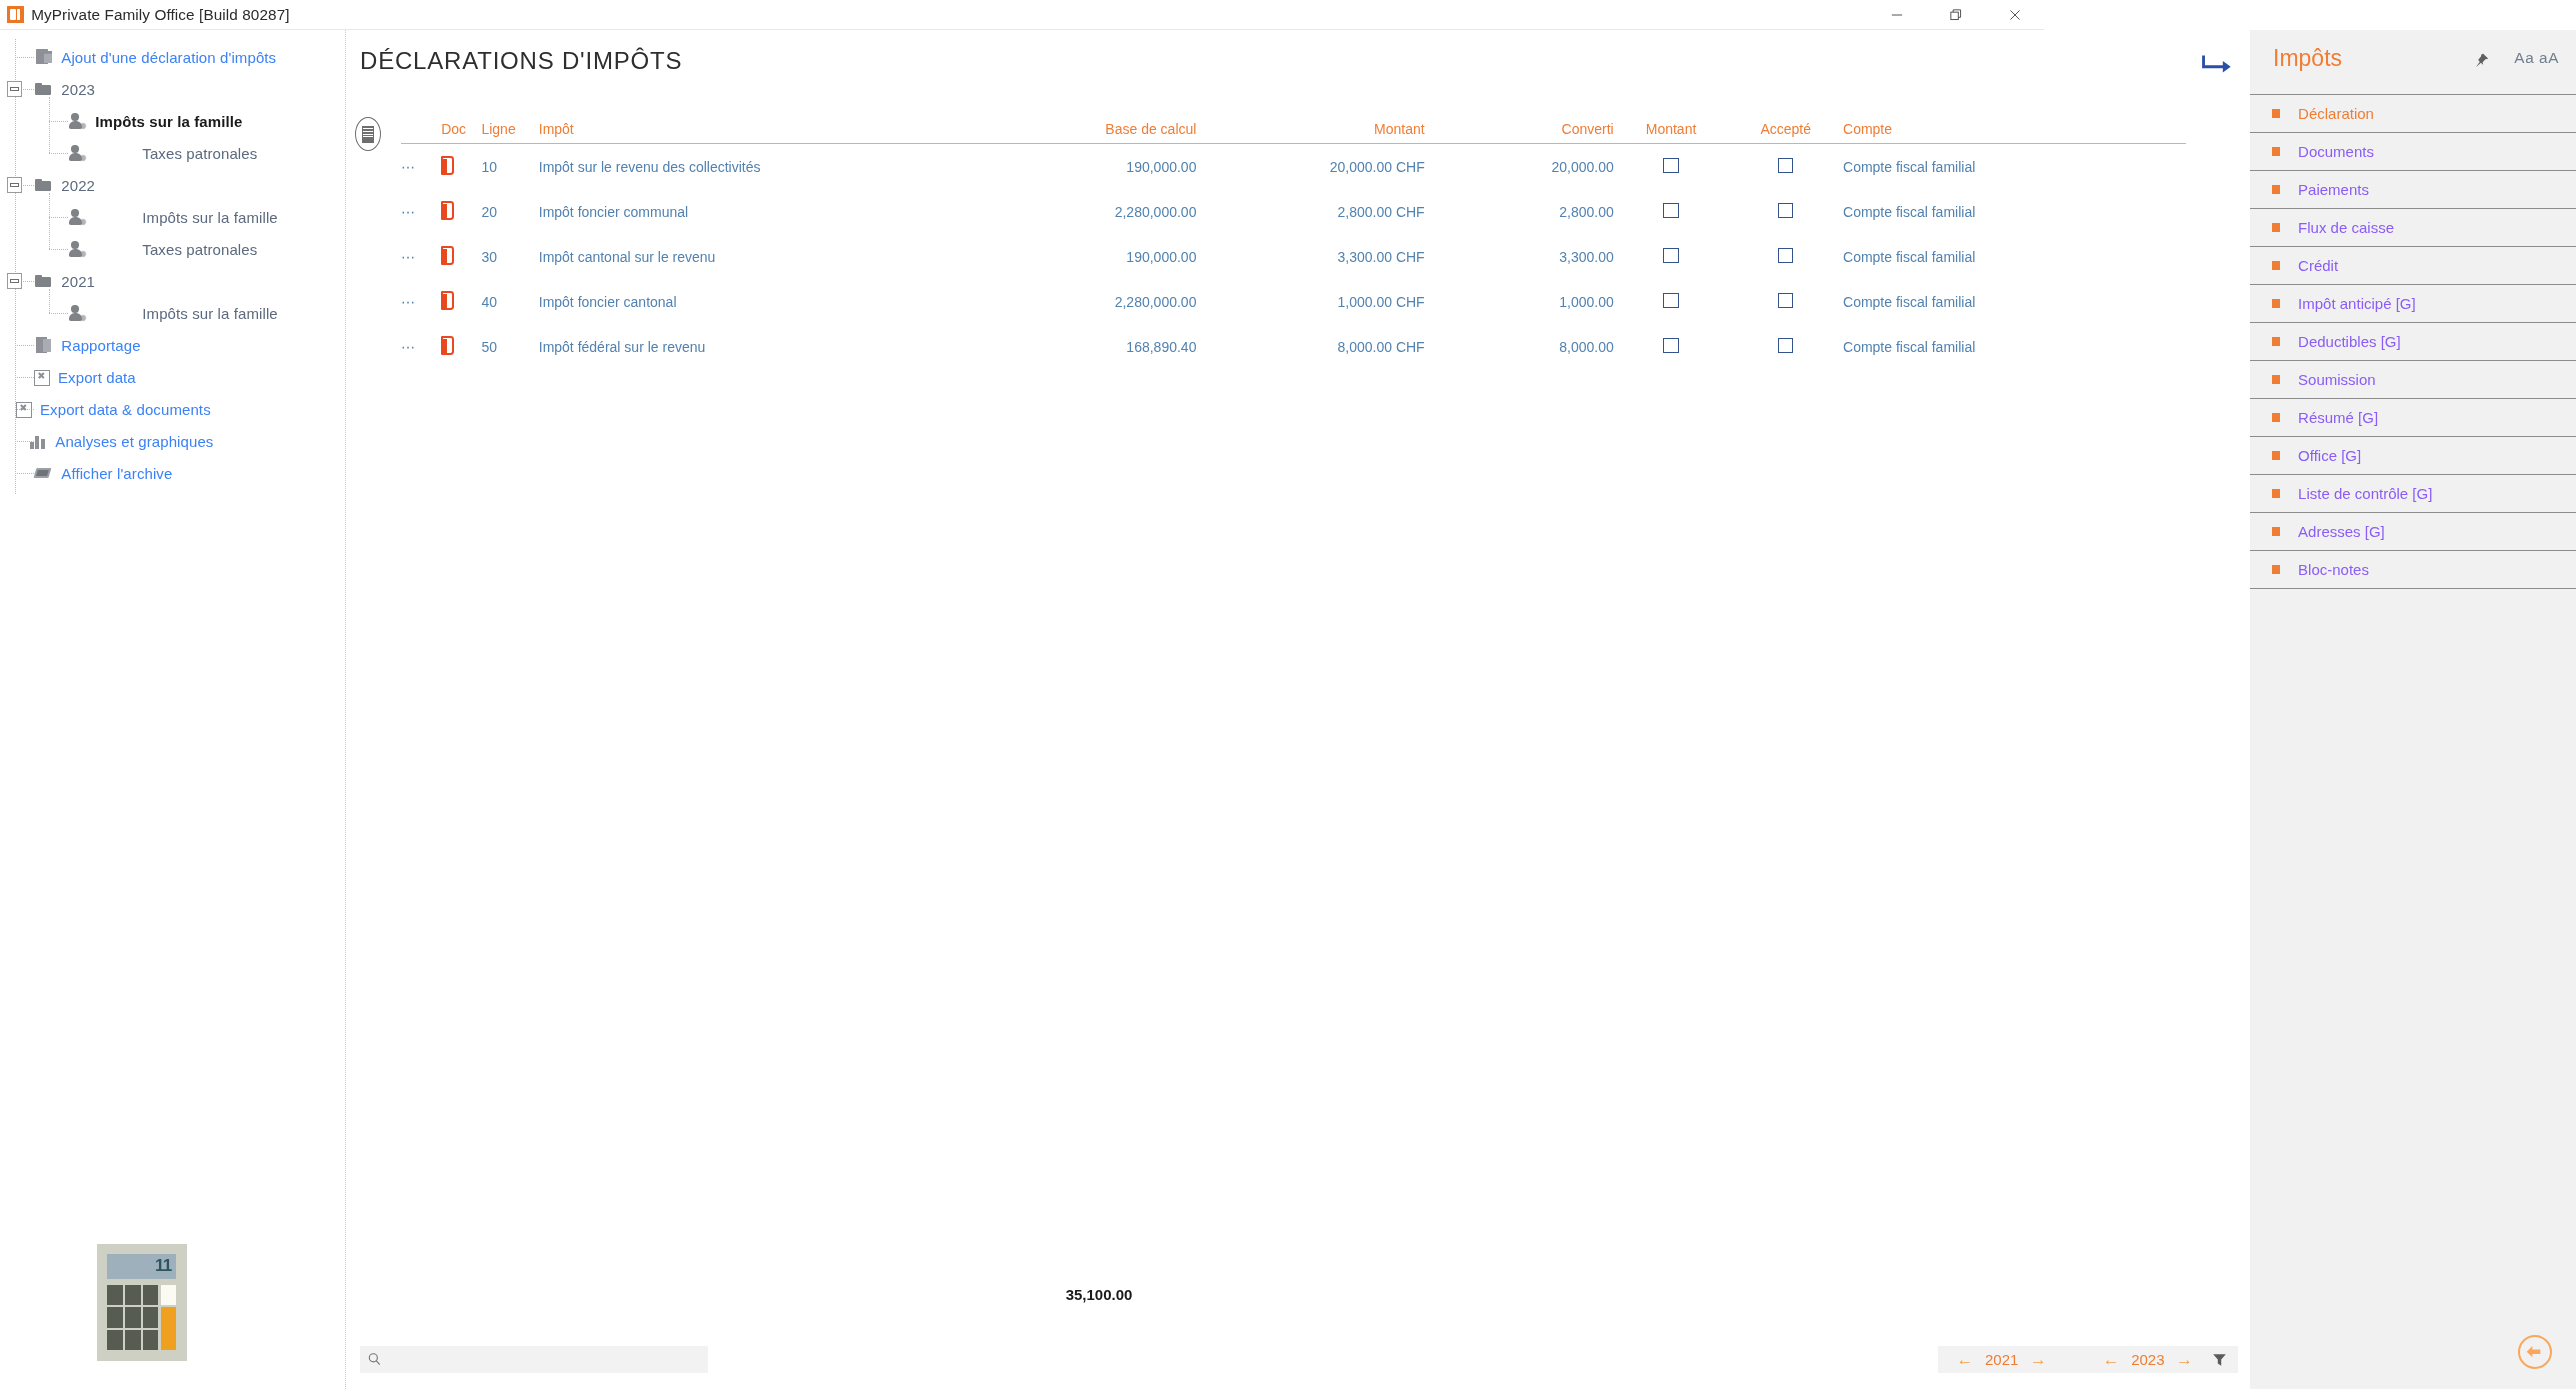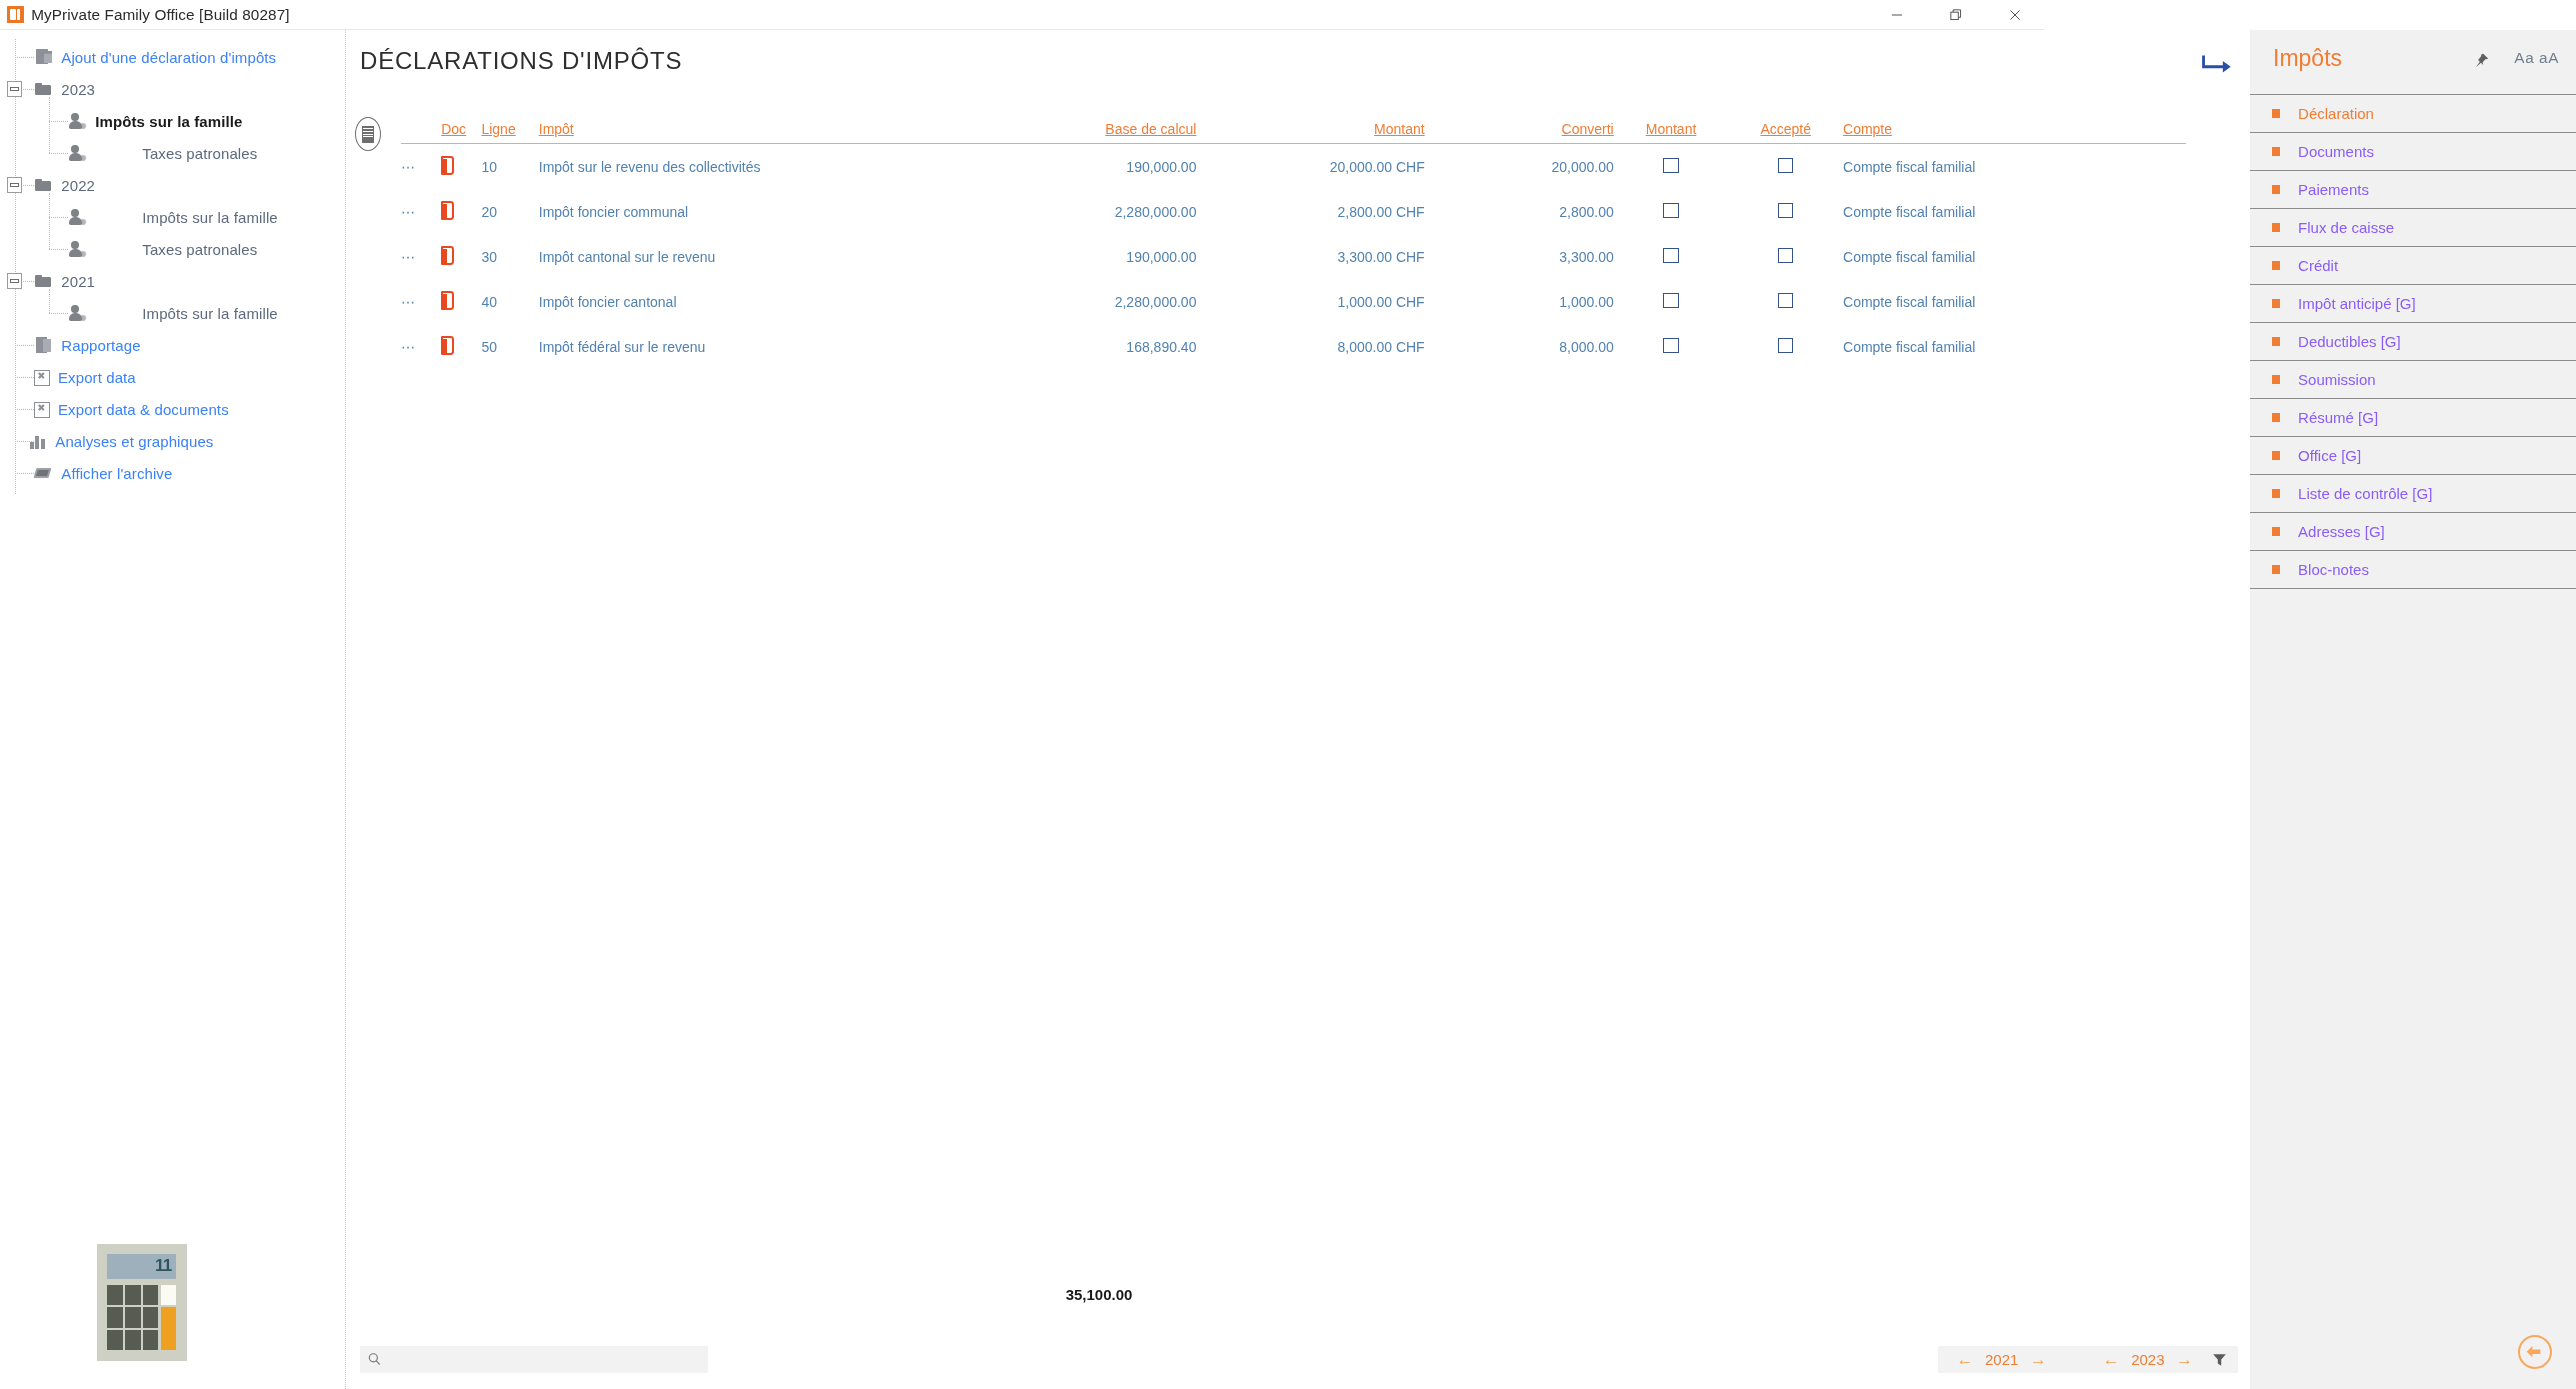--- a/index.html
+++ b/index.html
@@ -183,21 +183,20 @@
     background: repeating-linear-gradient(#fff 0 1.1px, #6e6e6e 1.1px 2.8px);
   }
   table.dataTable {
     position: absolute; left: 55px; top: 0; width: 1785px;
     border-collapse: collapse; table-layout: fixed;
   }
   table.dataTable th {
     font-size: 14px; font-weight: normal; color: #ef7d34;
     text-align: left; padding: 5.7px 0 6.8px 0;
     border-bottom: 1.1px solid #b8b8b8;
-    text-decoration: underline;
   }
   table.dataTable th.num, table.dataTable td.num { text-align: right; }
   table.dataTable th.ctr, table.dataTable td.ctr { text-align: center; }
   table.dataTable td {
     font-size: 14px; color: #5182b0; padding: 11.4px 0; vertical-align: middle;
   }
   td.dots { color: #4a4a4a; font-size: 17px; letter-spacing: 1.1px;
             padding-left: 2.3px; }
   .doc-icon {
     display: inline-block; width: 12.5px; height: 19.3px;
@@ -385,21 +384,21 @@
       <span class="ico ico-report"></span>
       <span class="tree-label">Rapportage</span>
     </div>
 
     <div class="tree-row" style="padding-left:34px;">
       <div class="dotline-h" style="left:15px; top:16px; width:19.3px;"></div>
       <span class="ico ico-export"></span>
       <span class="tree-label">Export data</span>
     </div>
 
-    <div class="tree-row" style="padding-left:34px;">
+    <div class="tree-row" style="padding-left:16px;">
       <div class="dotline-h" style="left:15px; top:16px; width:19.3px;"></div>
       <span class="ico ico-export"></span>
       <span class="tree-label">Export data &amp; documents</span>
     </div>
 
     <div class="tree-row" style="padding-left:28px;">
       <div class="dotline-h" style="left:15px; top:16px; width:19.3px;"></div>
       <span class="ico ico-chart">
           <i></i>
           <i></i>

